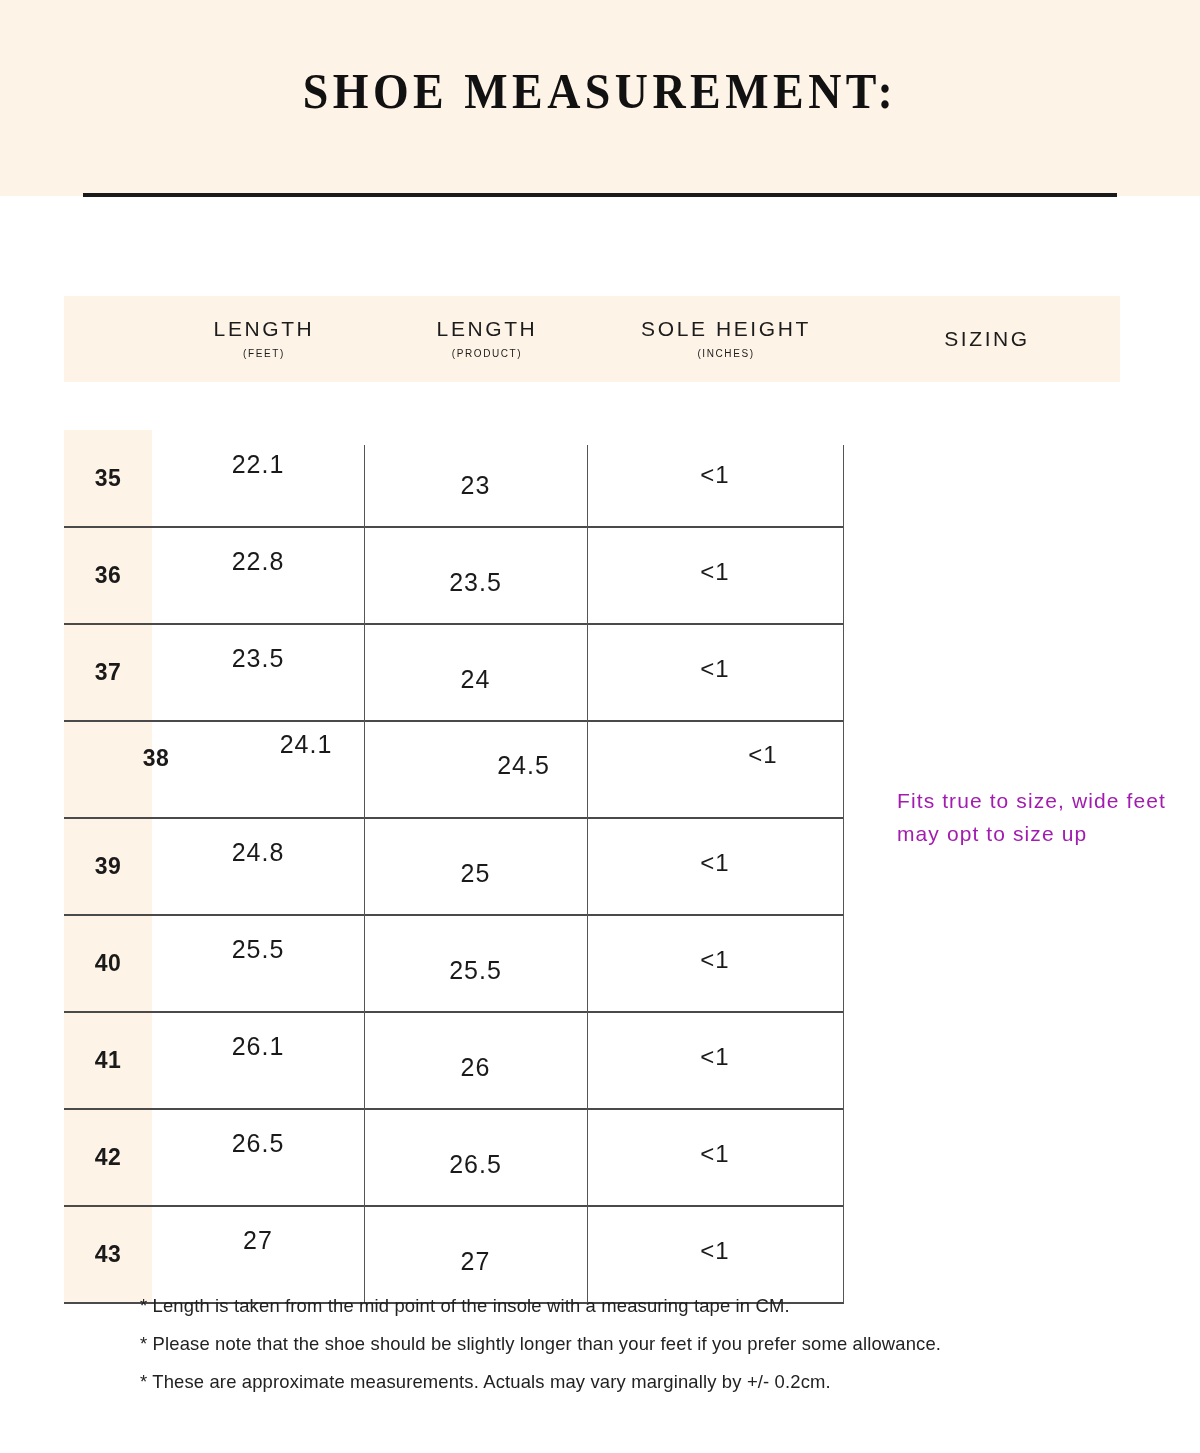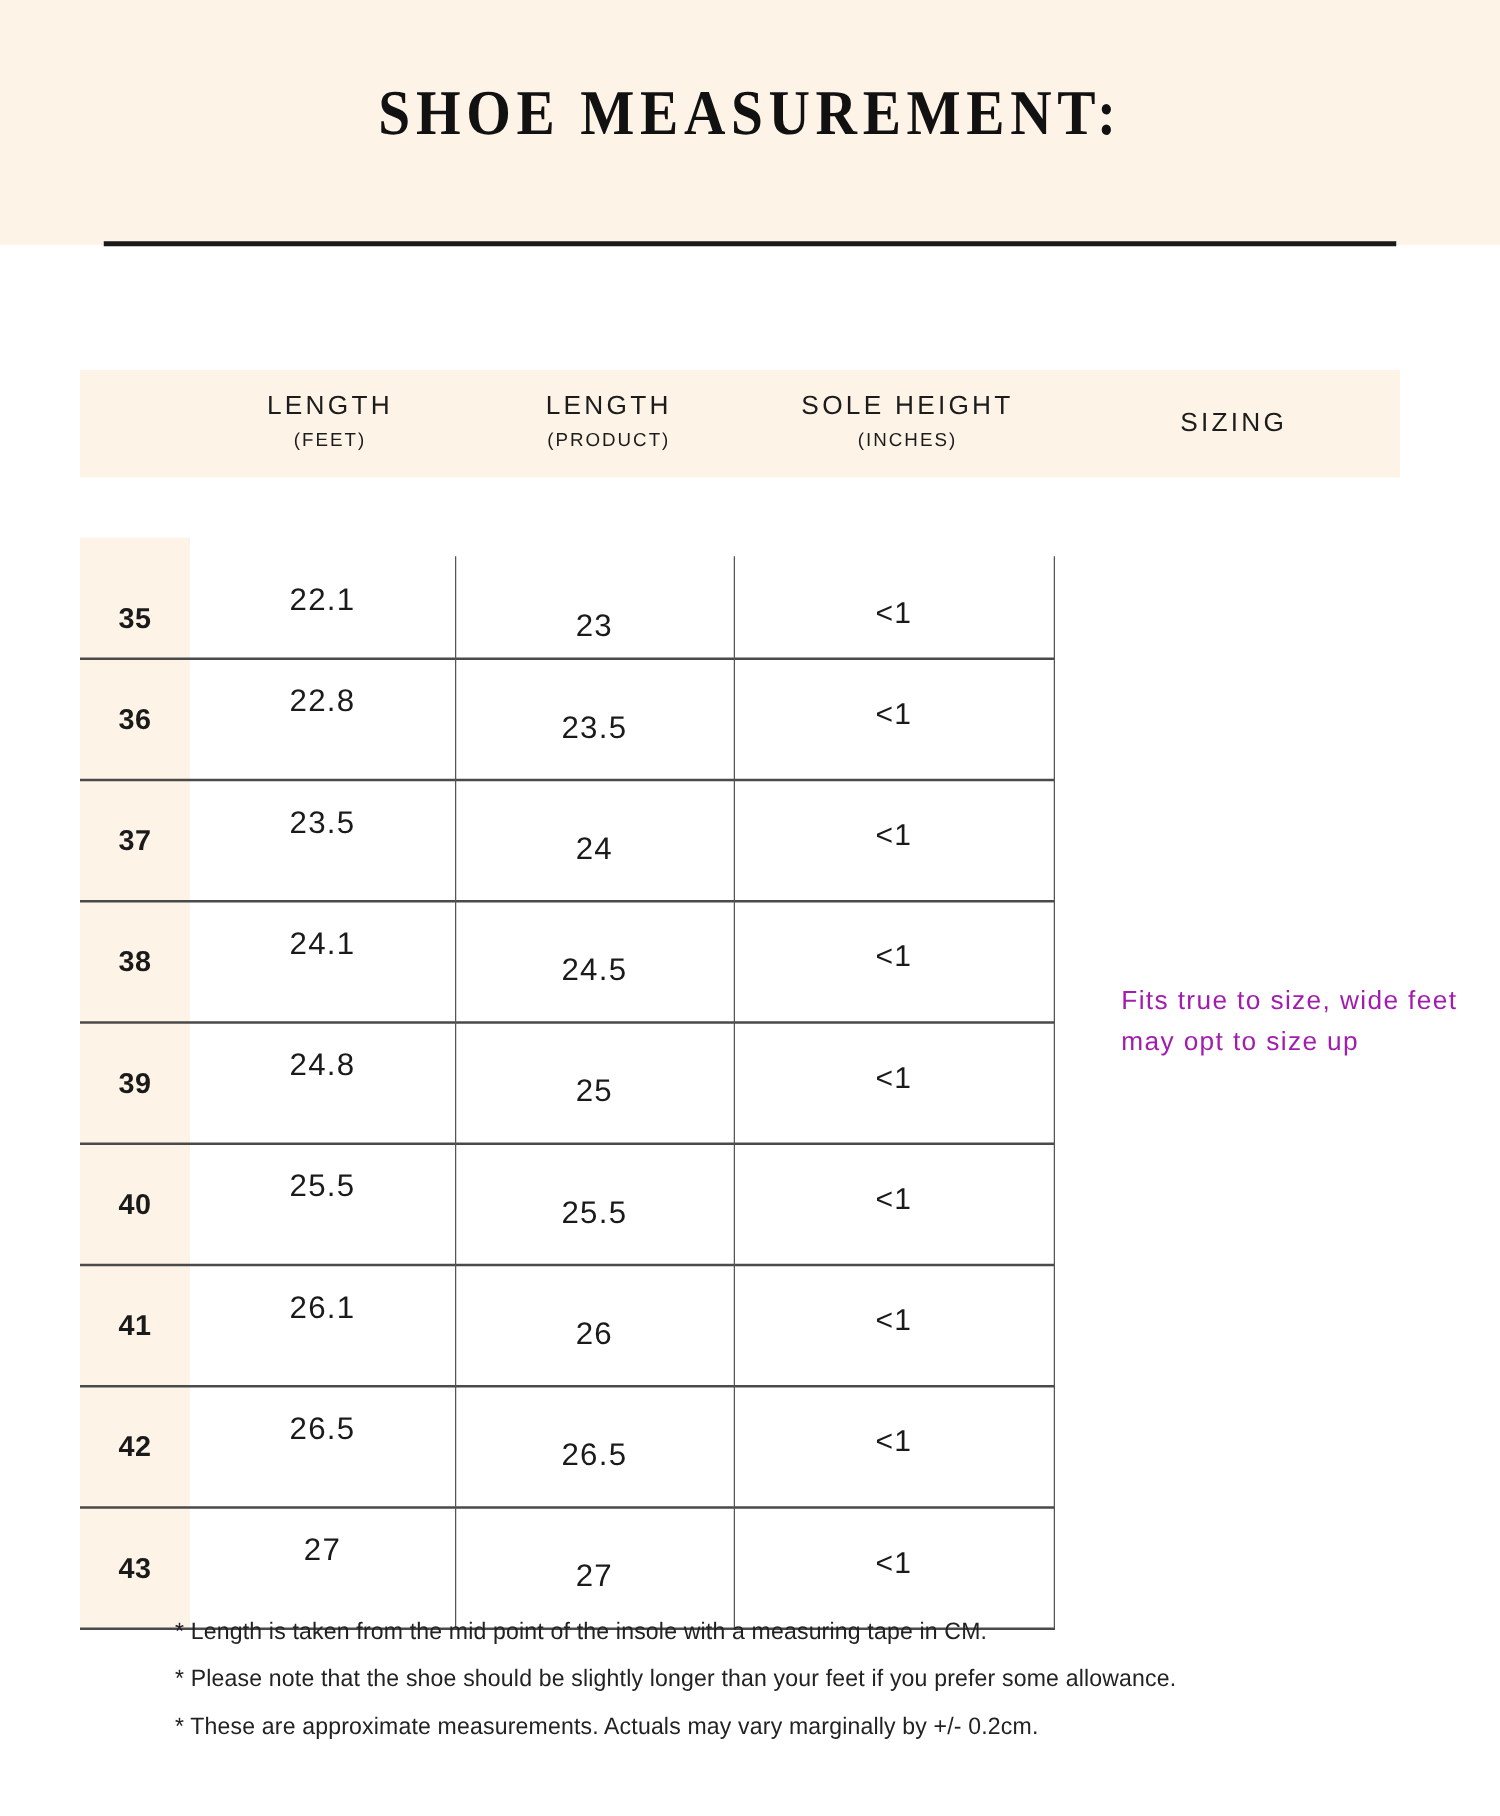--- a/index.html
+++ b/index.html
@@ -73,21 +73,21 @@
   }
 
   .hcell .h-main {
     font-size: 21px;
     letter-spacing: 2.6px;
     line-height: 1.35;
     white-space: nowrap;
   }
 
   .hcell .h-sub {
-    font-size: 15px;
+    font-size: 10px;
     letter-spacing: 1.6px;
     line-height: 1.5;
     margin-top: 3px;
     white-space: nowrap;
   }
 
   .hcell.single { justify-content: center; }
   .hcell.two-line { justify-content: center; padding-bottom: 2px; text-align: center; }
 
   #hcell-length-feet   { left: 88px;  width: 224px; }
@@ -244,42 +244,42 @@
     <span class="h-main">SIZING</span>
   </div>
 
 </div>
 
 <div id="table-body">
 
   <div id="size-column-bg"></div>
 
   <div id="rows-container">
-      <div class="row" style="top: 16px;">
+      <div class="row" style="top: 0px;">
         <div class="cell cell-size">35</div>
         <div class="cell cell-feet up">22.1</div>
         <div class="cell cell-product dn">23</div>
         <div class="cell cell-sole up">&lt;1</div>
       </div>
       <div class="row-sep" style="top: 96px;"></div>
       <div class="row" style="top: 97px;">
         <div class="cell cell-size">36</div>
         <div class="cell cell-feet up">22.8</div>
         <div class="cell cell-product dn">23.5</div>
         <div class="cell cell-sole up">&lt;1</div>
       </div>
       <div class="row-sep" style="top: 193px;"></div>
       <div class="row" style="top: 194px;">
         <div class="cell cell-size">37</div>
         <div class="cell cell-feet up">23.5</div>
         <div class="cell cell-product dn">24</div>
         <div class="cell cell-sole up">&lt;1</div>
       </div>
       <div class="row-sep" style="top: 290px;"></div>
-      <div class="row" style="top: 291px;">
+      <div class="row" style="top: 280px; margin-left: 48px;">
         <div class="cell cell-size">38</div>
         <div class="cell cell-feet up">24.1</div>
         <div class="cell cell-product dn">24.5</div>
         <div class="cell cell-sole up">&lt;1</div>
       </div>
       <div class="row-sep" style="top: 387px;"></div>
       <div class="row" style="top: 388px;">
         <div class="cell cell-size">39</div>
         <div class="cell cell-feet up">24.8</div>
         <div class="cell cell-product dn">25</div>

